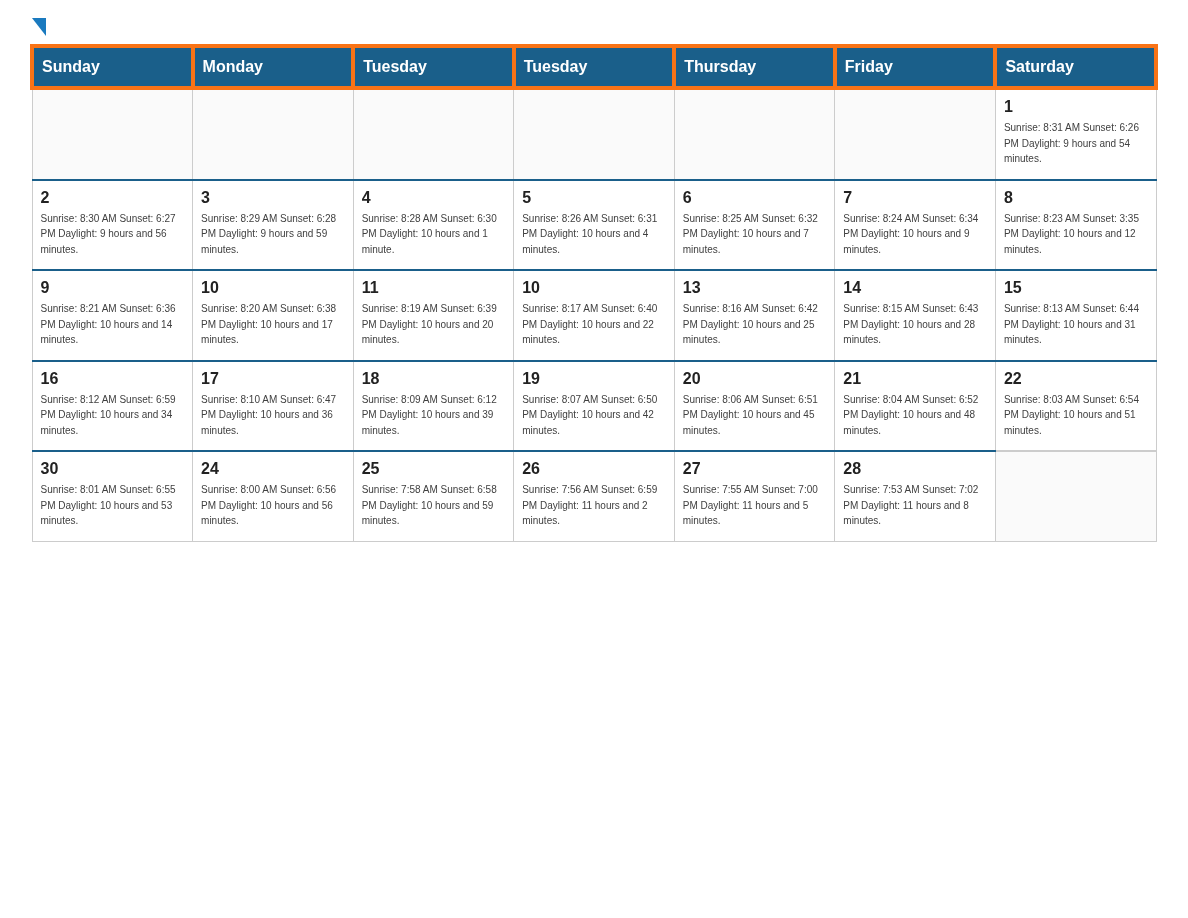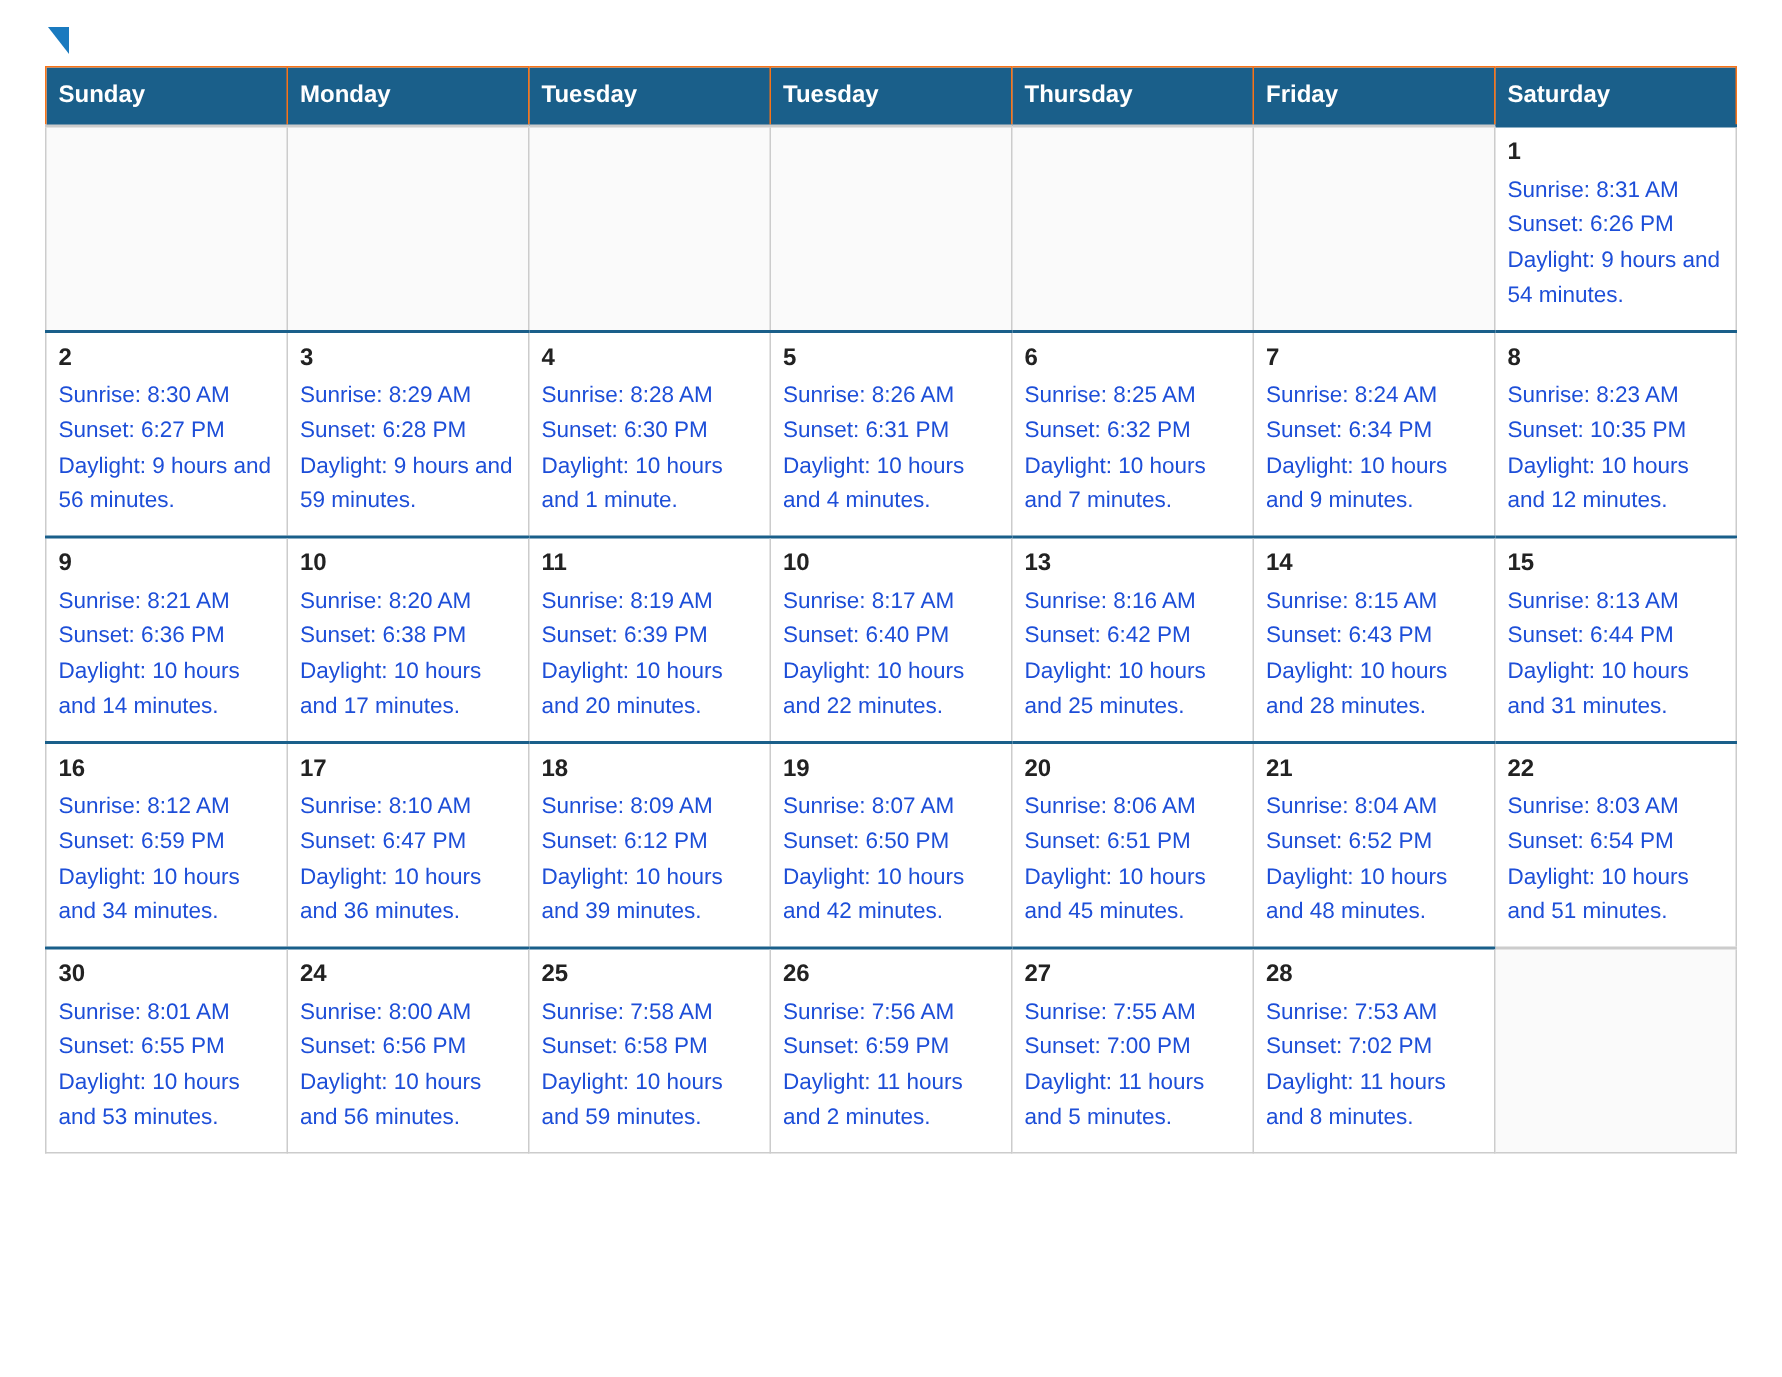--- a/index.html
+++ b/index.html
@@ -47,21 +47,21 @@
       border-collapse: collapse;
       margin-top: 10px;
     }
     .calendar th {
       background-color: #1a5f8a;
       color: #fff;
       font-size: 16px;
       font-weight: bold;
       padding: 10px 8px;
       text-align: left;
-      border: 1px solid #f97316;
+      border: 4px solid #f97316;
     }
     .calendar td {
       vertical-align: top;
       border: 1px solid #ccc;
       border-top: 2px solid #1a5f8a;
       padding: 8px 8px 12px 8px;
       width: 14.28%;
       font-size: 13px;
       color: #333;
       min-height: 110px;
@@ -71,23 +71,23 @@
       background: #fafafa;
     }
     .day-num {
       font-size: 16px;
       font-weight: bold;
       color: #222;
       display: block;
       margin-bottom: 4px;
     }
     .day-info {
-      font-size: 15px;
+      font-size: 10px;
       line-height: 1.55;
-      color: #1d4ed8;
+      color: #404040;
     }
     .logo-wrapper {
       display: flex;
       flex-direction: column;
       align-items: flex-start;
     }
     .logo-line1 {
       display: flex;
       align-items: center;
     }
@@ -181,21 +181,21 @@
         </td>
         <td>
           <span class="day-num">7</span>
           <div class="day-info">Sunrise: 8:24 AM
 Sunset: 6:34 PM
 Daylight: 10 hours and 9 minutes.</div>
         </td>
         <td>
           <span class="day-num">8</span>
           <div class="day-info">Sunrise: 8:23 AM
-Sunset: 10:35 PM
+Sunset: 3:35 PM
 Daylight: 10 hours and 12 minutes.</div>
         </td>
       </tr>
       <tr>
         <td>
           <span class="day-num">9</span>
           <div class="day-info">Sunrise: 8:21 AM
 Sunset: 6:36 PM
 Daylight: 10 hours and 14 minutes.</div>
         </td>

